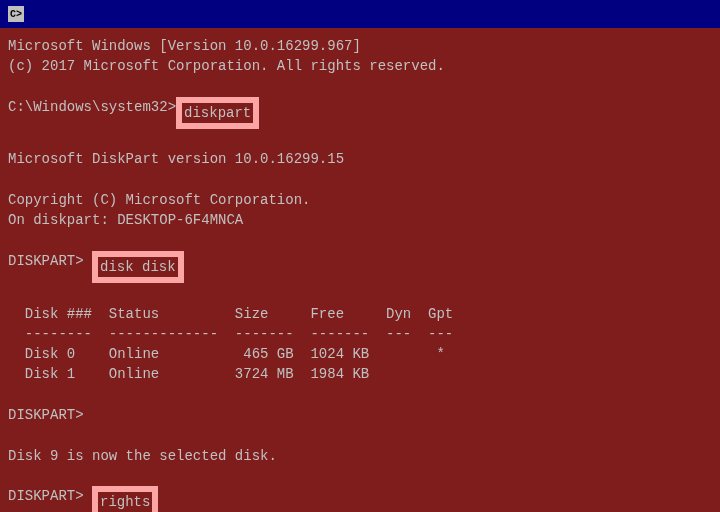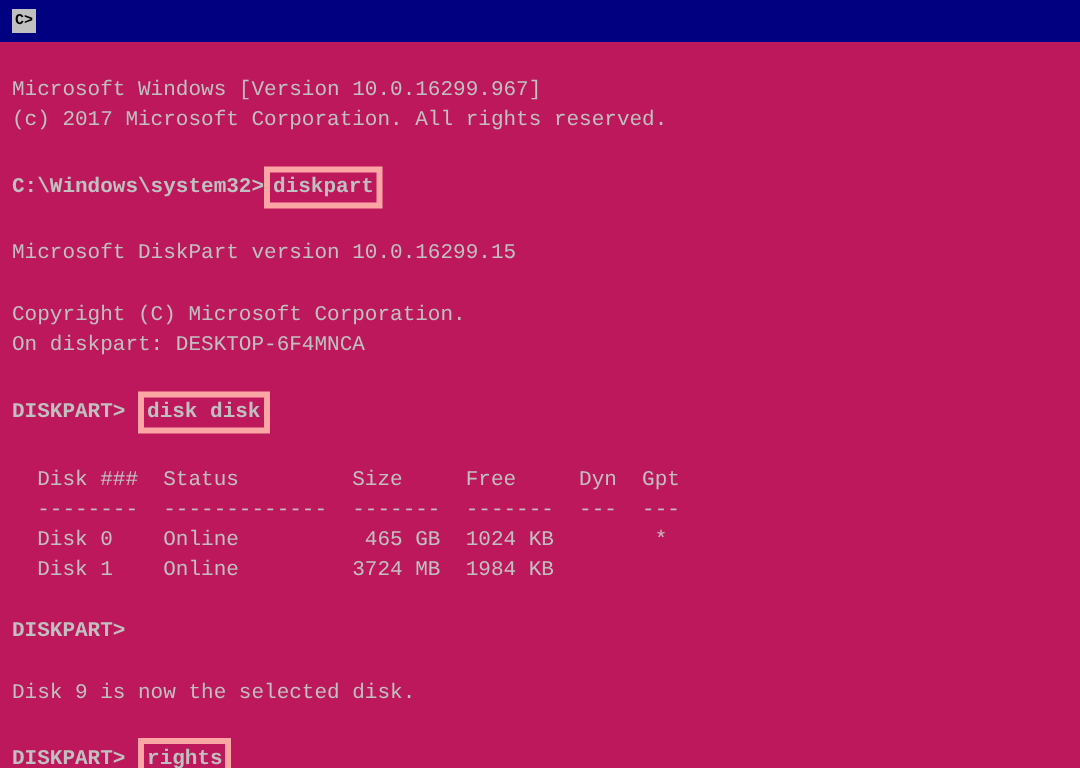--- a/index.html
+++ b/index.html
@@ -70,49 +70,47 @@
       font-size: 13px;
       cursor: pointer;
       display: flex;
       align-items: center;
       justify-content: center;
       font-family: 'Segoe UI', sans-serif;
     }
 
     .console {
       flex: 1;
-      padding: 22px 8px;
-      background: #be185d;
+      padding: 8px 8px;
+      background: #7f1d1d;
       color: #c0c0c0;
       overflow: hidden;
       line-height: 1.45;
     }
 
     .line {
       display: block;
       white-space: pre;
     }
 
     .highlighted-cmd {
       display: inline;
       background: transparent;
-      border: 4px solid #fca5a5;
+      border: 6px solid #fca5a5;
       padding: 0 2px;
       color: #c0c0c0;
     }
 
     .empty-line {
       display: block;
       height: 1.45em;
     }
 
     .prompt-line {
       display: flex;
-      align-items: center;
-      font-weight: bold;
     }
 
     .prompt-text {
       white-space: pre;
     }
   </style>
 </head>
 <body>
 
 <div class="window">

